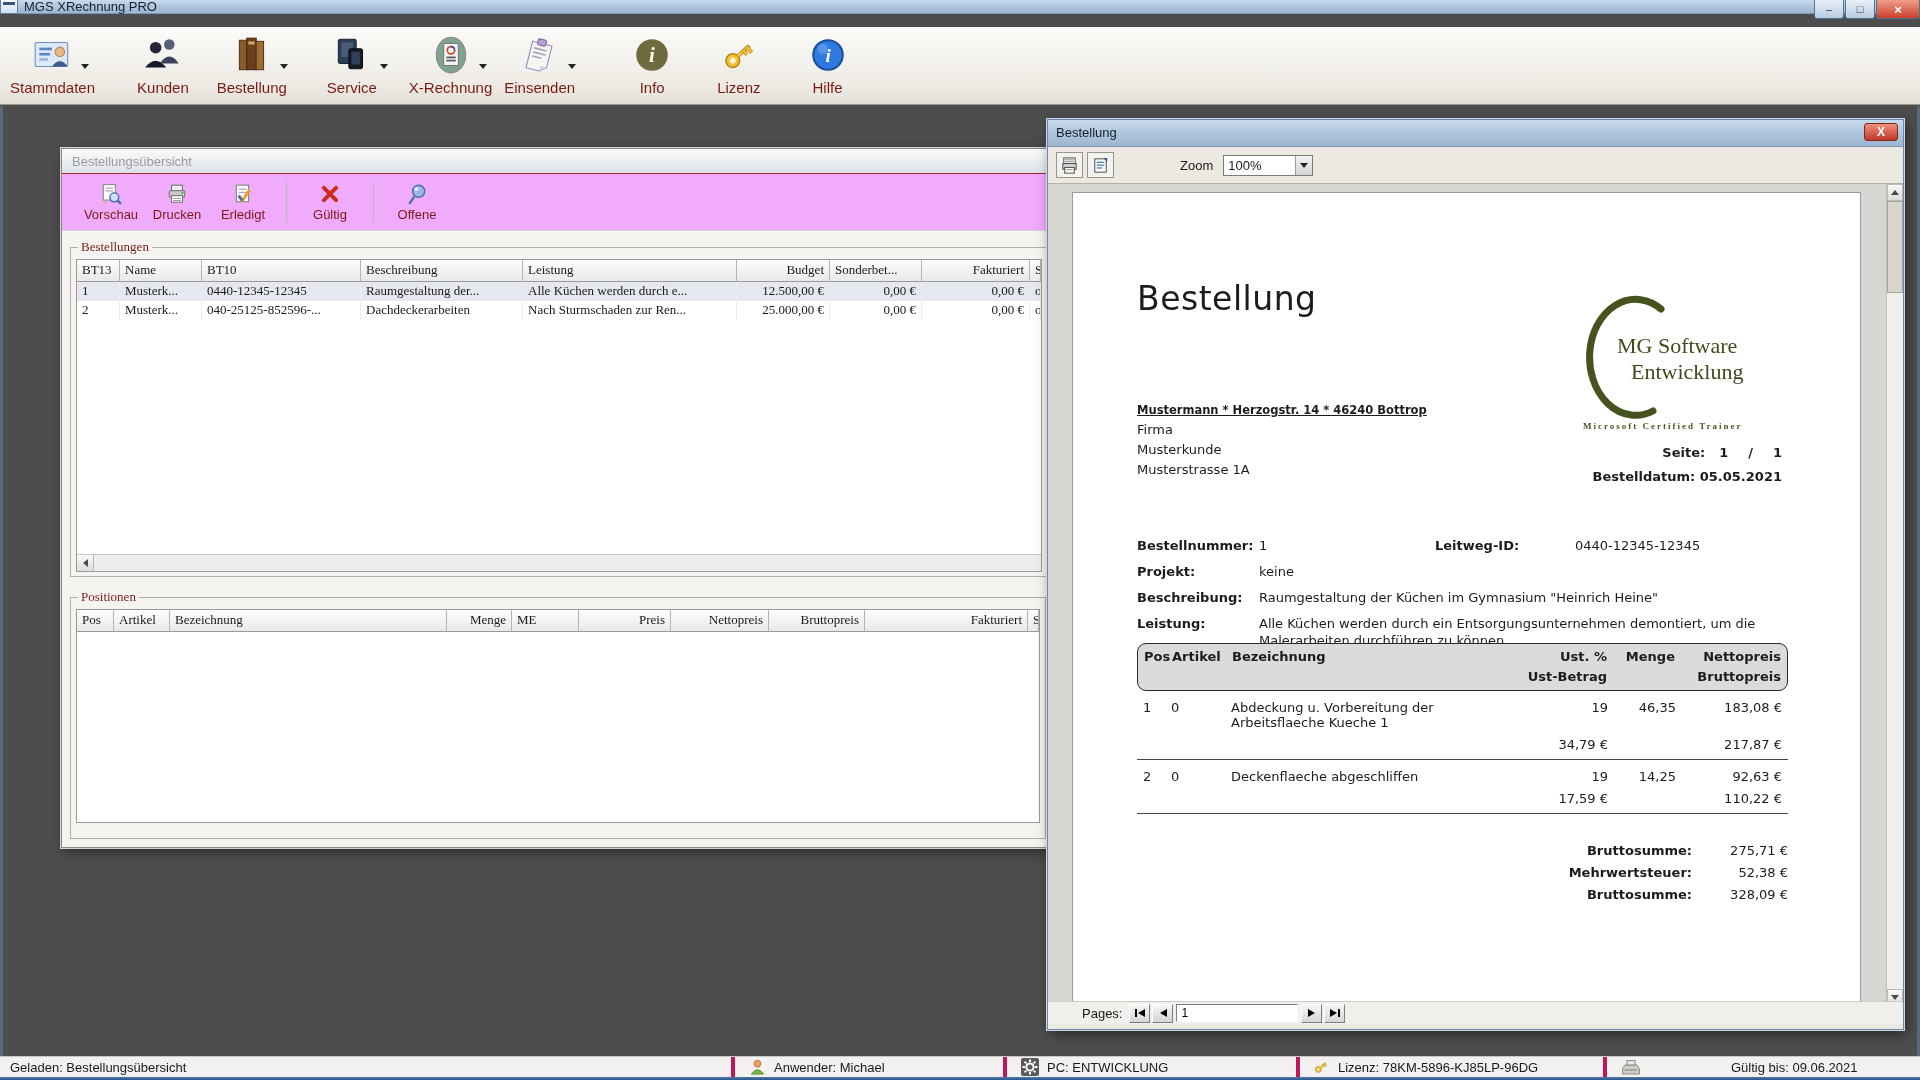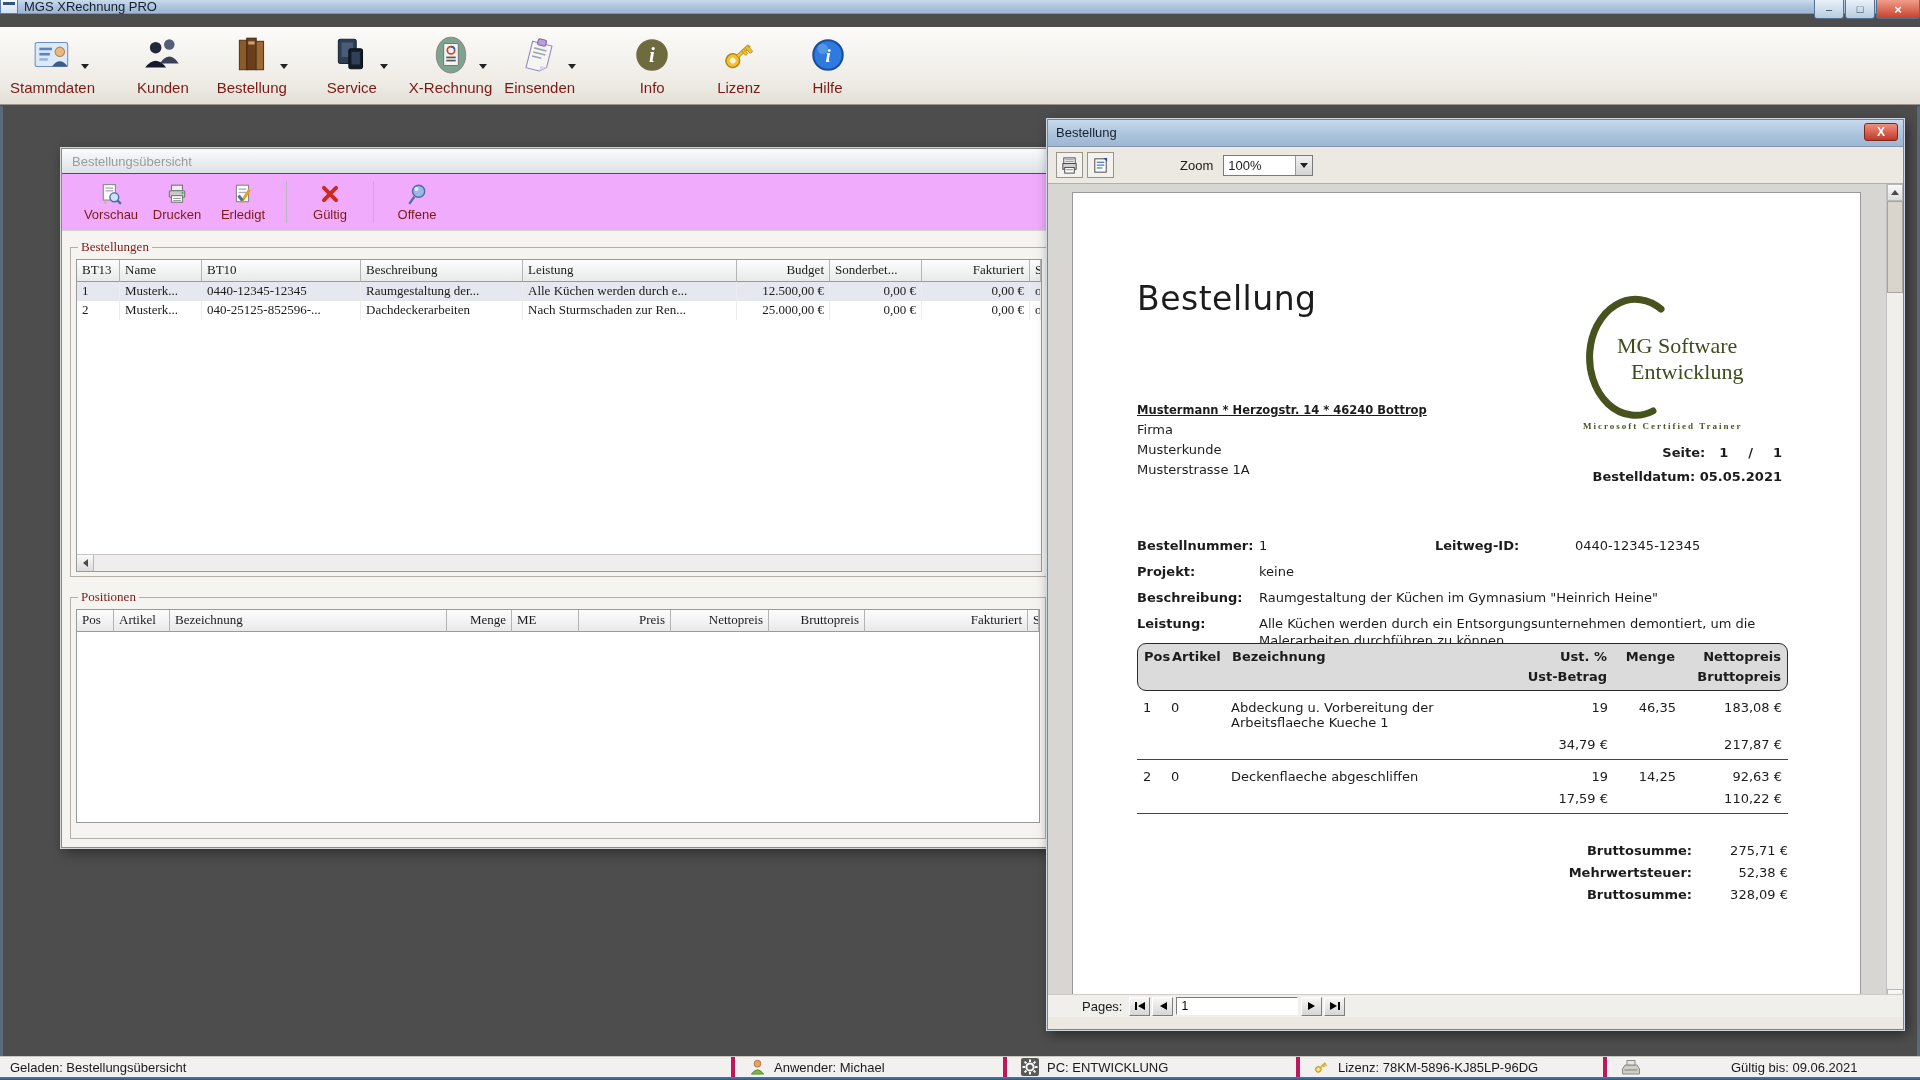--- a/index.html
+++ b/index.html
@@ -79,21 +79,21 @@
   .zoom-dd::after { content:""; width:0; height:0; border-left:4px solid transparent; border-right:4px solid transparent; border-top:5px solid #222; }
 
   .bw-preview { position:absolute; top:64px; left:0; right:0; bottom:23px; background:#d8d6d2; }
   .vscroll { position:absolute; top:0; right:0; width:17px; bottom:0; background:#f0efec; border-left:1px solid #c0c0c0; }
   .vs-btn { position:absolute; left:0; width:16px; height:17px; background:linear-gradient(#fafafa,#dcdcdc); border:1px solid #b8b8b8; display:flex; align-items:center; justify-content:center; }
   .vs-up { top:0; } .vs-down { bottom:0; }
   .vs-up::after { content:""; width:0; height:0; border-left:4px solid transparent; border-right:4px solid transparent; border-bottom:5px solid #4a4a4a; }
   .vs-down::after { content:""; width:0; height:0; border-left:4px solid transparent; border-right:4px solid transparent; border-top:5px solid #4a4a4a; }
   .vs-thumb { position:absolute; left:0; top:17px; width:16px; height:92px; background:#d9d5cd; border:1px solid #aaa59c; }
 
-  .bw-pagesbar { position:absolute; bottom:12px; left:0; right:0; height:23px; background:#f1efec; border-top:1px solid #cfccc5;
+  .bw-pagesbar { position:absolute; bottom:5px; left:0; right:0; height:23px; background:#f1efec; border-top:1px solid #cfccc5;
     display:flex; align-items:center; padding-left:34px; }
   .pages-label { font-size:13px; margin-right:6px; }
   .pg-btn { width:21px; height:19px; margin:0 1px; background:linear-gradient(#f6f6f6,#d6d6d6);
     border:1px solid; border-color:#fff #7e7e7e #7e7e7e #fff; display:flex; align-items:center; justify-content:center; }
   .pg-btn svg { width:12px; height:10px; fill:#000; }
   .pg-input { width:122px; height:18px; border:1px solid; border-color:#7e7e7e #fff #fff #7e7e7e; background:#fff;
     font-size:12px; padding-left:4px; font-family:"Liberation Sans",sans-serif; margin:0 2px; }
 
   
   .page { position:absolute; left:24px; top:8px; right:42px; bottom:4px; background:#fff; border:1px solid #9a9a9a;

